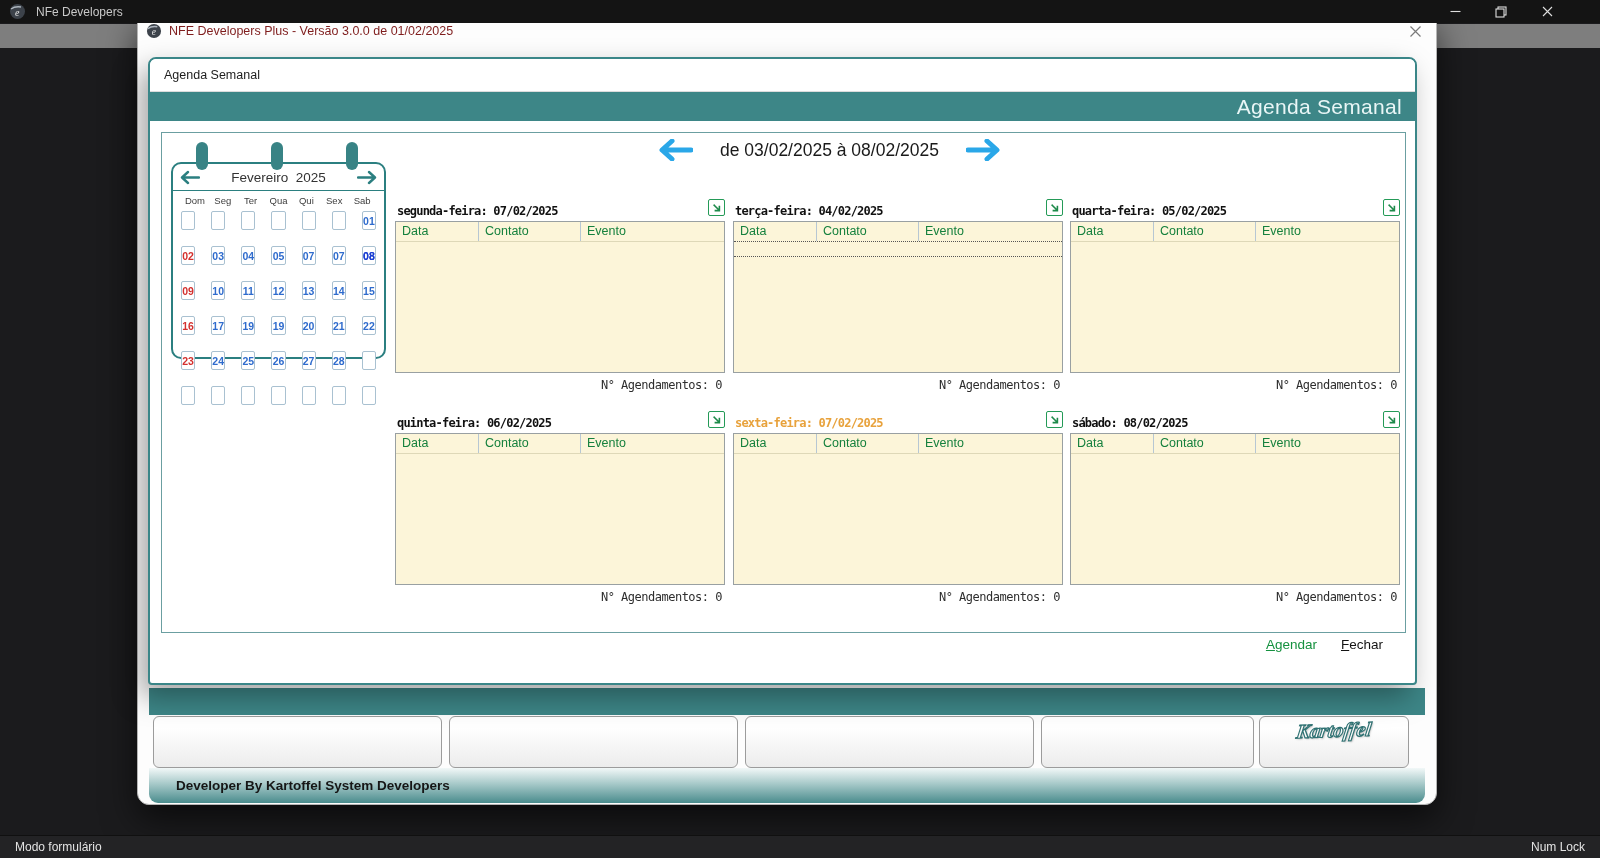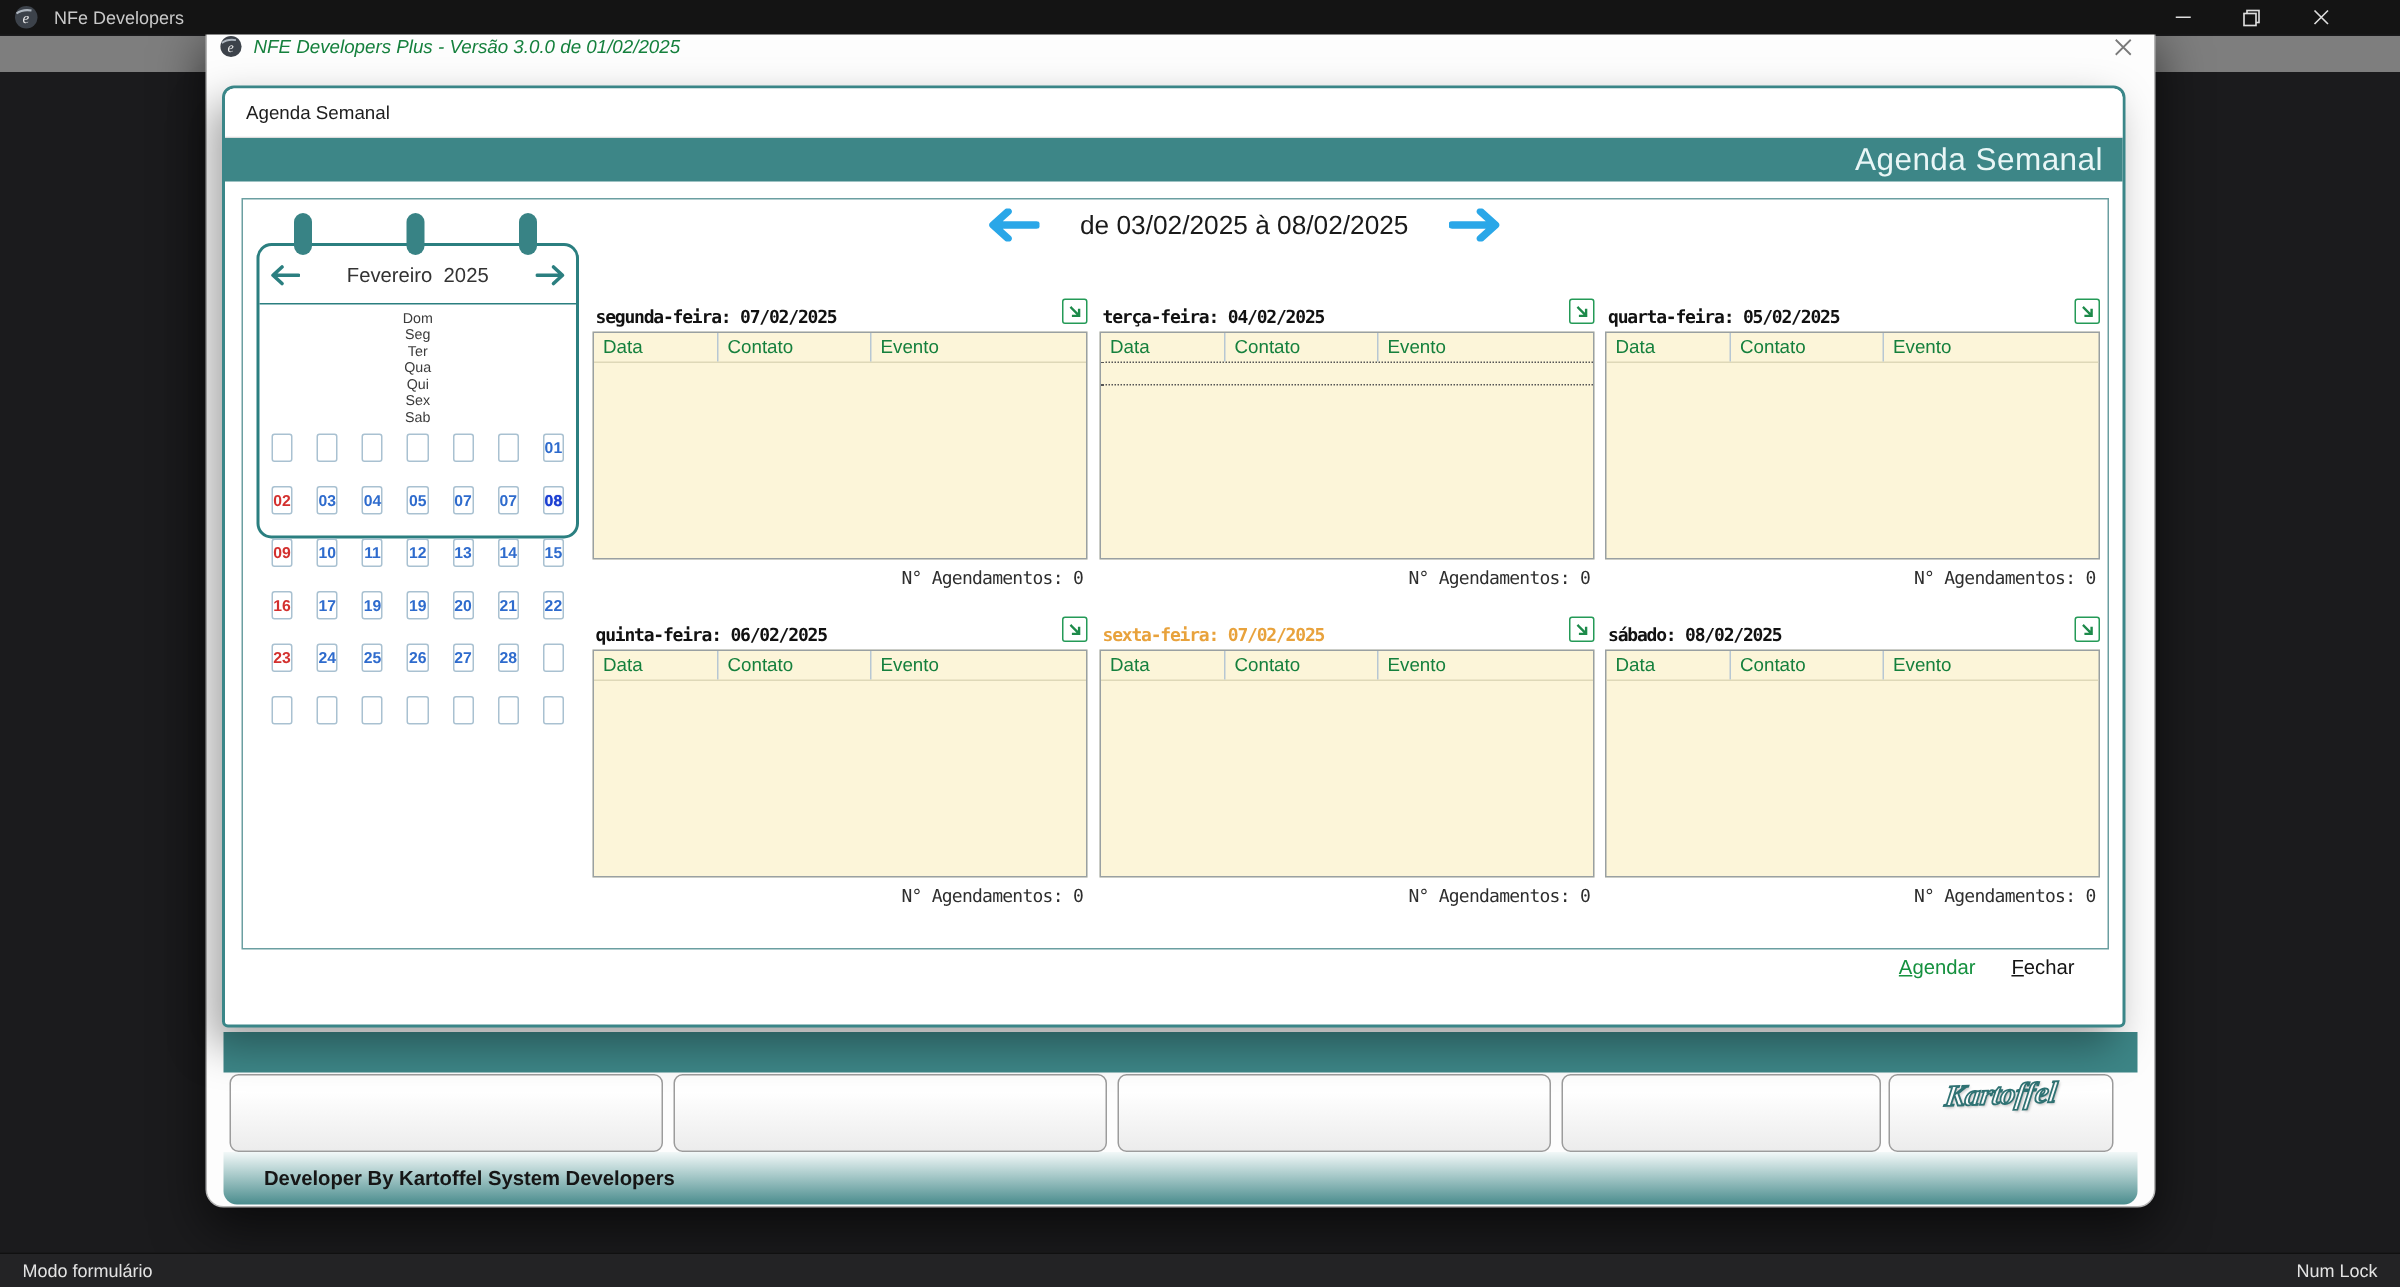--- a/index.html
+++ b/index.html
@@ -16,21 +16,21 @@
   .winbtn{width:46px;height:23px;display:flex;align-items:center;justify-content:center;
           background:transparent;border:0;padding:0;cursor:default;}
   .winbtn svg{display:block;}
   .menustrip{position:absolute;left:0;top:24px;width:1600px;height:24px;background:#7e7e7e;z-index:1;}
 
   
   .mainwin{position:absolute;left:137px;top:15px;width:1300px;height:790px;background:#fdfdfd;
            border:1px solid #b5b5b5;border-radius:6px 6px 12px 12px;z-index:2;
            box-shadow:0 14px 34px rgba(0,0,0,.6);}
   .mwtitle{position:relative;height:30px;display:flex;align-items:center;padding-left:8px;}
-  .mwtitle .t{color:#15803d;font-size:12.5px;margin-left:7px;font-style:italic;}
+  .mwtitle .t{color:#7f1d1d;font-size:12.5px;margin-left:7px;}
   .mwclose{position:absolute;right:13px;top:7px;width:16px;height:16px;border:0;background:transparent;
            padding:0;display:flex;align-items:center;justify-content:center;}
   .band{position:absolute;left:11px;right:11px;top:672px;height:27px;background:#3d8687;}
   .fcard{position:absolute;top:700px;height:52px;background:linear-gradient(#ffffff 20%,#ececec);
          border:1px solid #9c9c9c;border-radius:6px;}
   .kartoffel{font-family:"Liberation Serif",serif;font-style:italic;font-weight:bold;font-size:20px;
              color:#fbfbfb;-webkit-text-stroke:1.2px #2f7273;text-shadow:1px 1px 2px rgba(0,0,0,.35);
              transform:skewX(-10deg) rotate(-2deg);text-align:center;margin-top:2px;}
   .mwfooter{position:absolute;left:11px;right:11px;top:752px;height:35px;border-radius:0 0 9px 9px;
             background:linear-gradient(180deg,#f2f8f8 0%,#a7c9c9 45%,#4a8c8d 100%);
@@ -46,25 +46,25 @@
   .tabbar .tl{font-size:12.5px;color:#1d1d1d;margin-left:14px;}
   .dlghead{height:29px;background:#3d8687;display:flex;align-items:center;justify-content:flex-end;}
   .dlghead .ht{font-size:21px;color:#e9f6f6;margin-right:13px;letter-spacing:.3px;}
   .parea{position:absolute;left:11px;top:73px;width:1245px;height:501px;border:1px solid #6b9fa1;
          background:#fff;}
 
   
   .ring{position:absolute;width:12px;height:28px;top:9px;background:#388385;border-radius:6px;z-index:3;}
   .calendar{position:absolute;left:9px;top:29px;width:215px;height:197px;background:#fff;
             border:2px solid #2b7f80;border-radius:10px;z-index:2;}
-  .calhead{height:39px;display:flex;align-items:center;border-bottom:1px solid #2b7f80;padding:0 6px;}
+  .calhead{height:27px;display:flex;align-items:center;border-bottom:1px solid #2b7f80;padding:0 6px;}
   .calhead .mt{flex:1;text-align:center;font-size:13.5px;color:#333;white-space:pre;}
   .calarrow{border:0;background:transparent;padding:0;width:22px;height:18px;display:flex;
             align-items:center;justify-content:center;}
-  .daynames{display:flex;padding:4px 8px 2px;flex-direction:column;}
+  .daynames{display:flex;padding:4px 8px 2px;}
   .daynames div{flex:1;text-align:center;font-size:9.5px;color:#3c3c3c;}
   .calgrid{display:grid;grid-template-columns:repeat(7,1fr);gap:16px;padding:3px 8px 0;}
   .calcell{height:19px;border:1px solid #a9c1d1;border-radius:2px;background:#fff;
            display:flex;align-items:center;justify-content:center;font-size:10.5px;font-weight:bold;}
   .calcell .blue{color:#2e6bcd;}
   .calcell .red{color:#d3302e;}
   .calcell .sel{color:#1b3fd2;text-shadow:0 0 .6px #1b3fd2;}
 
   
   .weeknav{position:absolute;left:496px;top:4px;height:26px;display:flex;align-items:center;gap:26px;}

